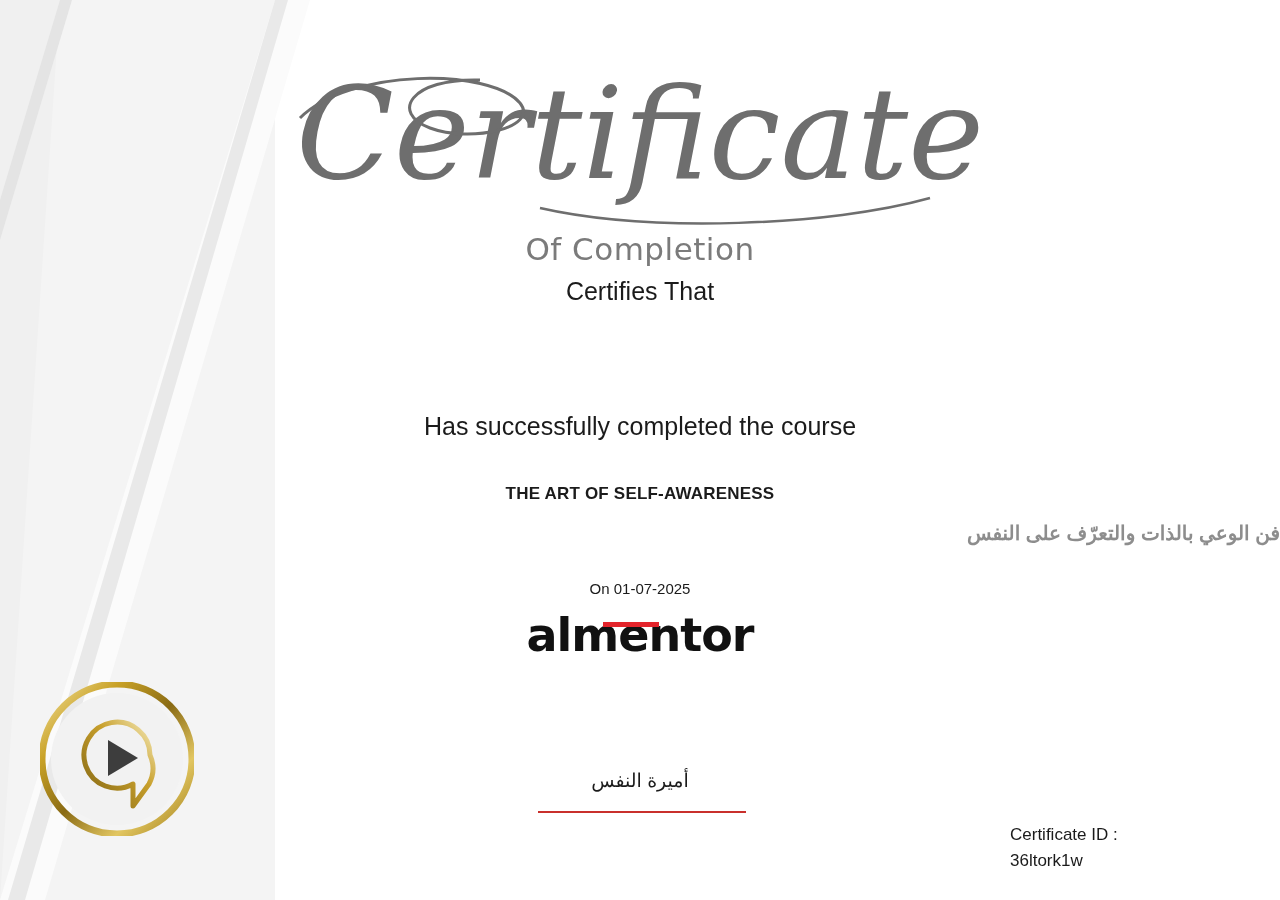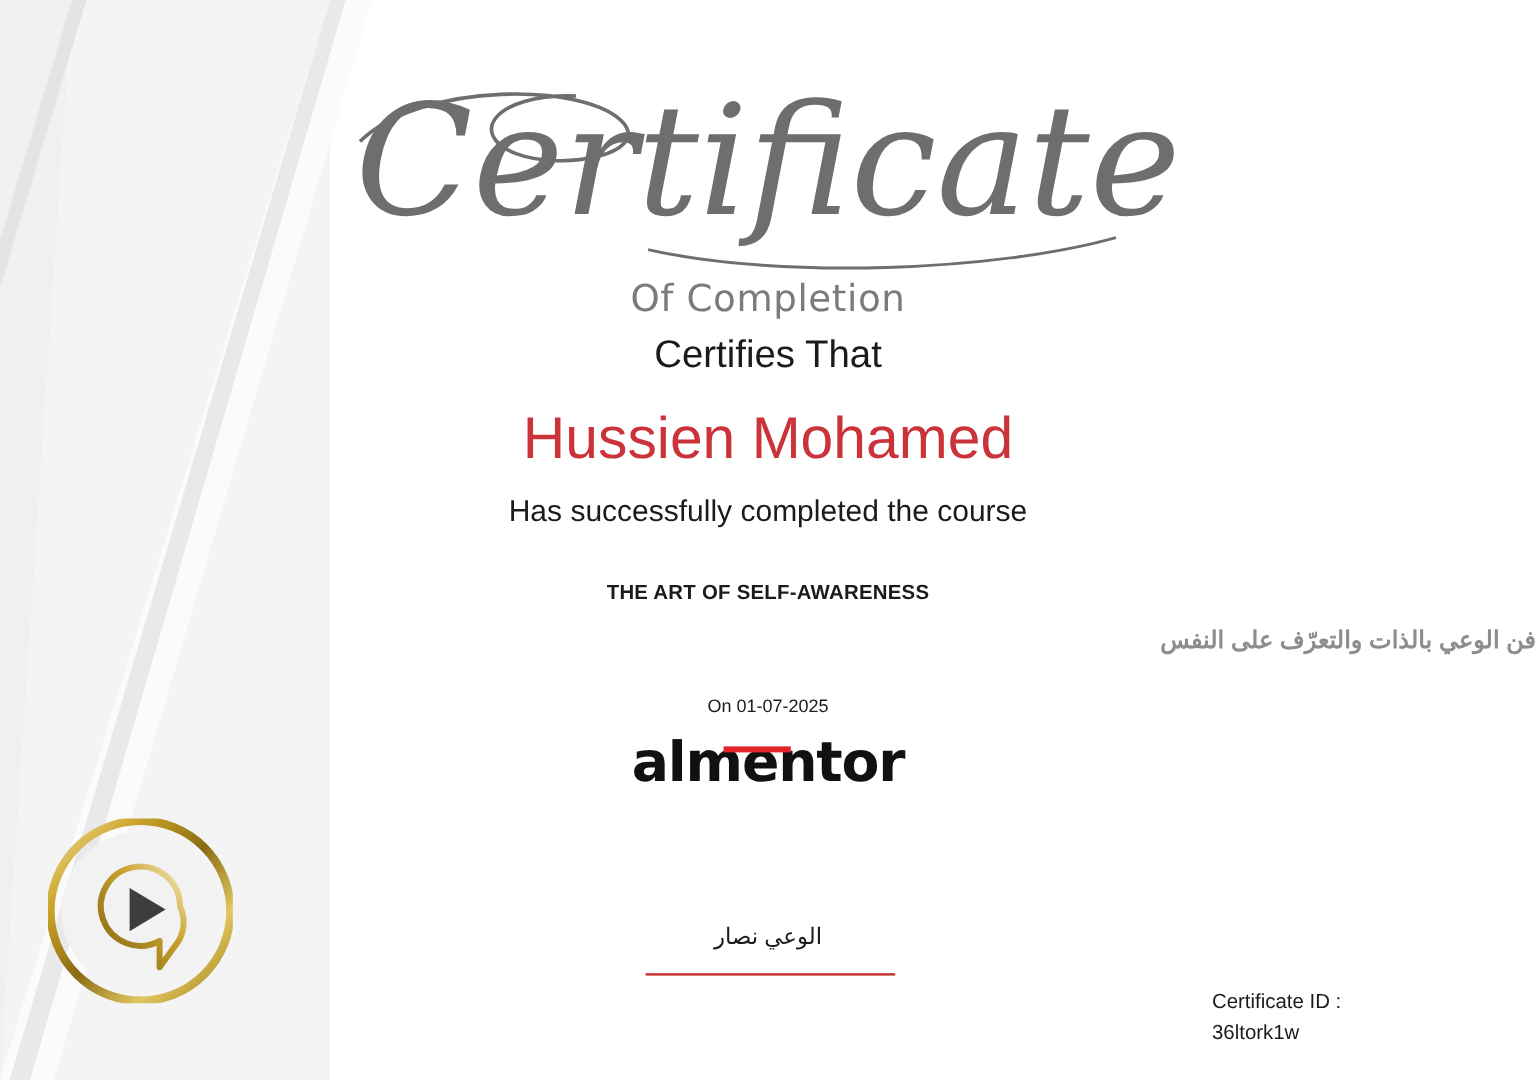--- a/index.html
+++ b/index.html
@@ -58,21 +58,21 @@
     margin-top: 8px;
   }
 
   
   .certifies-that {
     position: absolute;
     top: 277px;
     left: 0;
     right: 0;
     text-align: center;
-    font-size: 32px;
+    font-size: 25px;
     color: #1b1b1b;
     font-family: "Liberation Sans", sans-serif;
   }
   .recipient-name {
     position: absolute;
     top: 338px;
     left: 0;
     right: 0;
     text-align: center;
     font-size: 49px;
@@ -206,38 +206,37 @@
         <text x="350" y="120" text-anchor="middle" font-family="DejaVu Serif, serif" font-size="128" font-style="italic" fill="#6e6e6e">Certificate</text>
         <path d="M10 60 C 60 10, 200 10, 230 45 C 250 70, 180 85, 140 70 C 100 55, 120 20, 190 22" fill="none" stroke="#6e6e6e" stroke-width="3"></path>
         <path d="M250 150 C 360 175, 540 168, 640 140" fill="none" stroke="#6e6e6e" stroke-width="2.5"></path>
       </svg>
     </div>
     <div class="of-completion">Of Completion</div>
   </div>
 
   <div class="certifies-that">Certifies That</div>
 
-  <div class="recipient-name">Hussien Mohamed</div>
 
   <div class="completed-line">Has successfully completed the course</div>
 
   <div class="course-title-en">THE ART OF SELF-AWARENESS</div>
 
   <div class="course-title-ar">فن الوعي بالذات والتعرّف على النفس</div>
 
   <div class="date-line">On 01-07-2025</div>
 
   <div class="brand">
     <span class="brand-inner">
       <span class="brand-al">al</span><span class="brand-mentor">mentor</span>
       <span class="brand-bar"></span>
     </span>
   </div>
 
-  <div class="signature">الوعي نصار</div>
+  <div class="signature">أميرة النفس</div>
   <div class="signature-line"></div>
 
   <div class="cert-id">
     <div>Certificate ID :</div>
     <div>36ltork1w</div>
   </div>
 
   <svg class="seal" viewBox="0 0 154 154">
     <defs>
       <linearGradient id="goldgrad" x1="0" y1="0" x2="1" y2="1">

